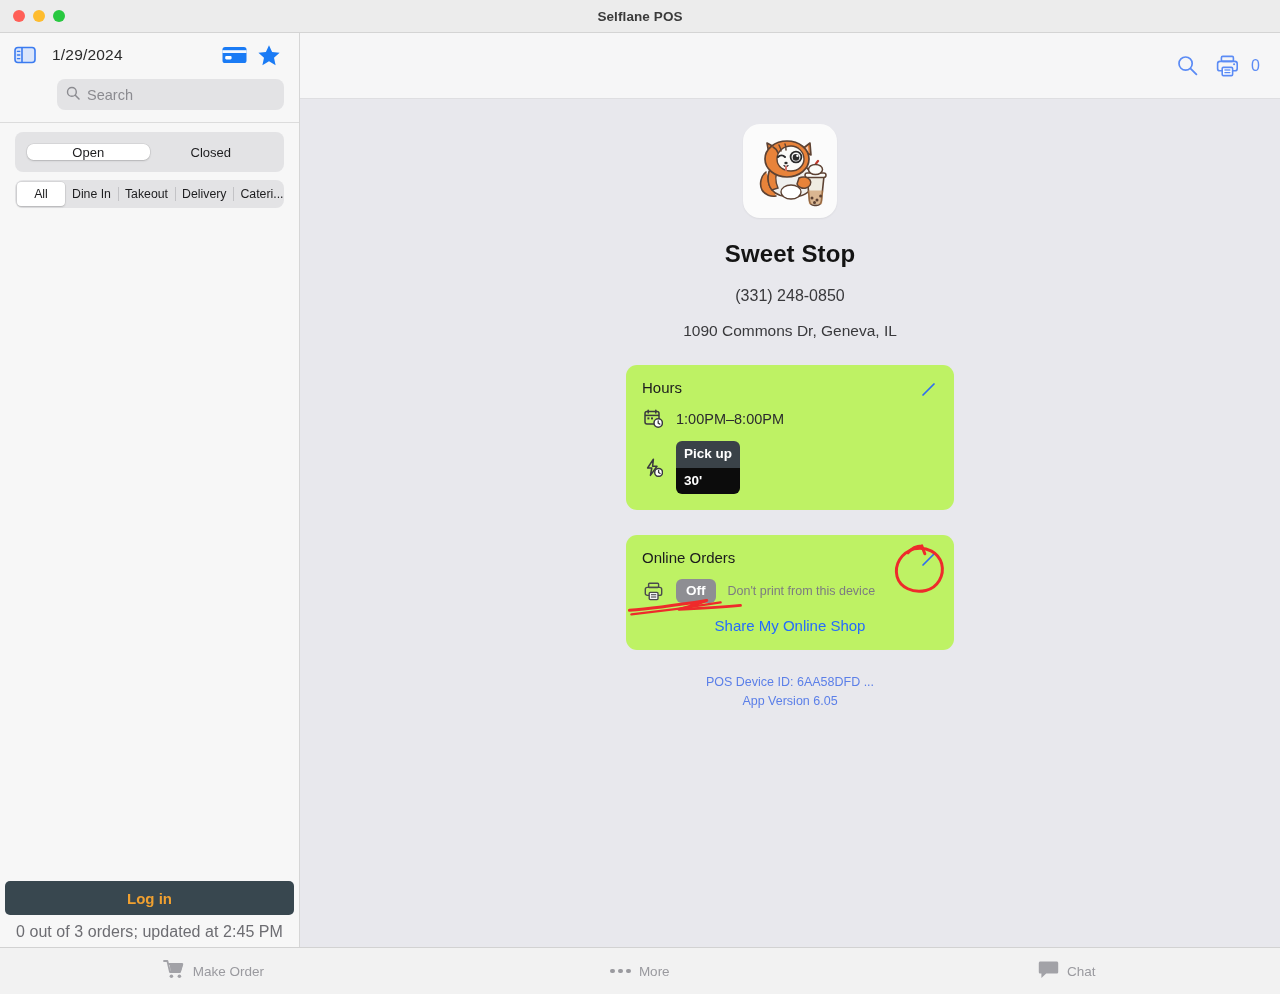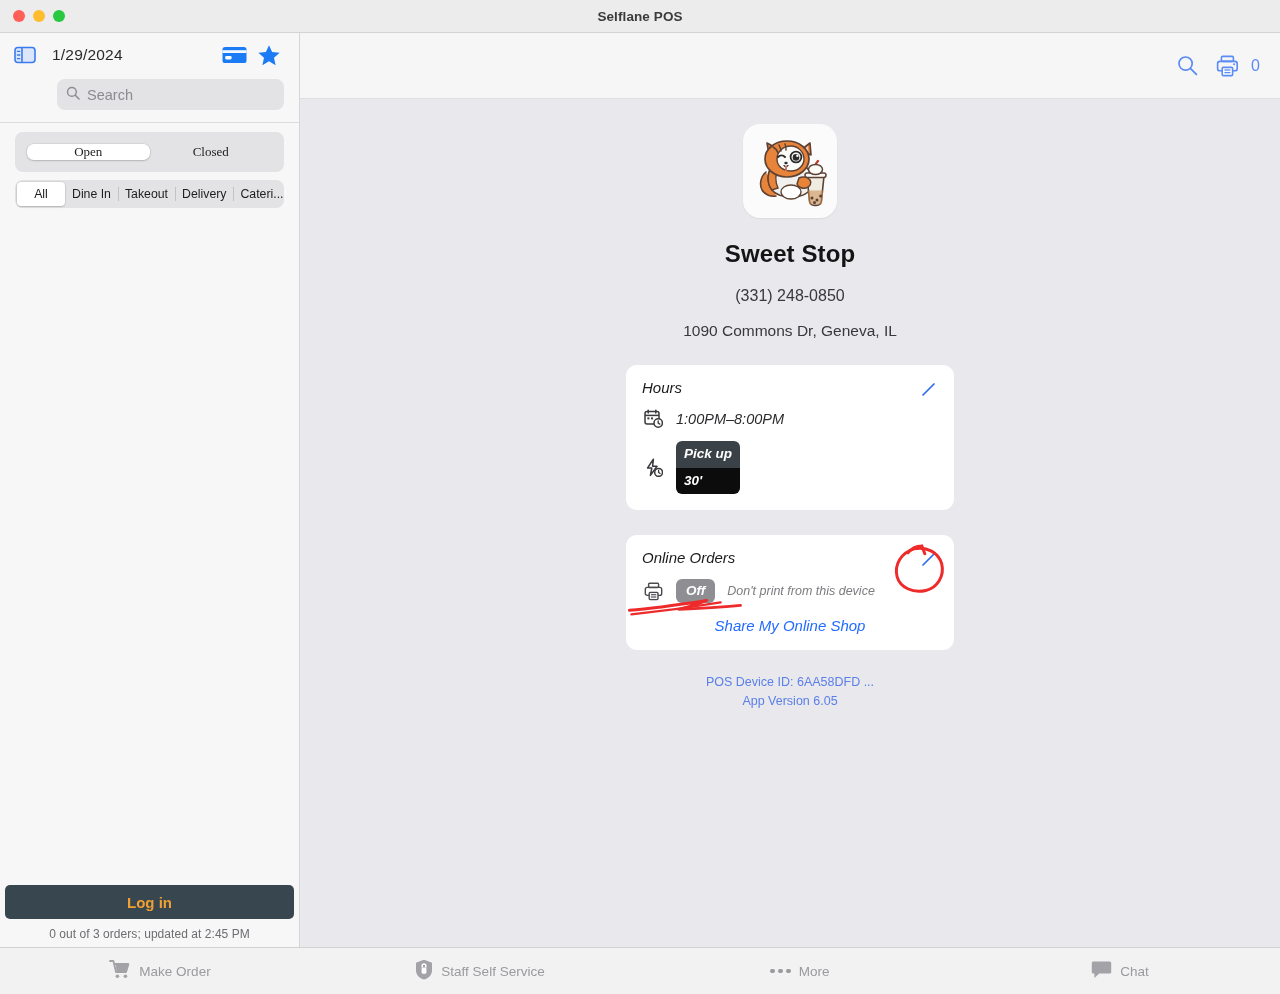--- a/index.html
+++ b/index.html
@@ -67,21 +67,21 @@
     height: 31px; border-radius: 8px; background: #e3e3e5;
     display: flex; align-items: center; gap: 7px; padding: 0 9px;
   }
   .searchfield .ph { font-size: 14.5px; color: #8b8b90; }
 
   .sb-divider { height: 1px; background: #dcdcdc; }
 
   .sb-filters { padding: 9px 15px 0; }
   .seg {
     display: flex; background: #e3e3e5; border-radius: 8px;
-    padding: 12px; height: 40px; font-family: Liberation Serif, serif;
+    padding: 12px; height: 40px;
   }
   .seg-item {
     flex: 1; display: flex; align-items: center; justify-content: center;
     font-size: 13px; color: #1d1d1f; border-radius: 6.5px; cursor: pointer;
     position: relative;
   }
   .seg-item.on { background: #fff; box-shadow: 0 0 0 .5px rgba(0,0,0,.1), 0 1px 2px rgba(0,0,0,.16); }
 
   .seg2 {
     display: flex; background: #e3e3e5; border-radius: 8px;
@@ -105,21 +105,21 @@
   .sb-list { flex: 1; }
 
   .sb-bottom { padding: 0 5px 6px; }
   .login-btn {
     height: 34px; width: 100%; border-radius: 5px;
     background: #38474f; border: none; cursor: pointer;
     color: #f0a030; font-size: 15px; font-weight: bold;
     display: flex; align-items: center; justify-content: center;
   }
   .sb-status {
-    text-align: center; font-size: 12px; color: #6d6d72;
+    text-align: center; font-size: 16px; color: #6d6d72;
     padding-top: 8px; letter-spacing: .05px;
   }
 
   
   .main { flex: 1; display: flex; flex-direction: column; min-width: 0; }
   .main-toolbar {
     height: 66px; min-height: 66px; background: #f6f6f7;
     border-bottom: 1px solid #dedee1;
     display: flex; align-items: center; justify-content: flex-end;
     padding-right: 20px; gap: 18px;
@@ -138,22 +138,22 @@
     box-shadow: 0 1px 2px rgba(0,0,0,.06);
   }
   .store-name {
     margin-top: 22px; font-size: 24px; font-weight: bold; color: #141414;
     letter-spacing: .1px;
   }
   .store-phone { margin-top: 19px; font-size: 16px; color: #39393c; }
   .store-addr  { margin-top: 17px; font-size: 15.5px; color: #39393c; }
 
   .card {
-    margin-top: 25px; width: 328px; background: #ffffff;
-    border-radius: 11px; padding: 14px 16px 16px; position: relative; font-style: italic;
+    margin-top: 25px; width: 328px; background: #bef264;
+    border-radius: 11px; padding: 14px 16px 16px; position: relative;
   }
   .card-title { font-size: 15px; color: #1b1b1d; font-weight: 500; }
   .card-edit {
     position: absolute; top: 14px; right: 16px;
     background: none; border: none; cursor: pointer;
     display: flex; align-items: center; justify-content: center;
     width: 20px; height: 20px;
   }
   .card-row { display: flex; align-items: center; gap: 12px; margin-top: 13px; }
   .row-icon { width: 22px; display: flex; align-items: center; justify-content: center; }
@@ -436,30 +436,20 @@
           <path d="M1 2h3.4l2.6 11h10l2.4-8H6" fill="none" stroke="#a2a2a7" stroke-width="1.8" stroke-linecap="round" stroke-linejoin="round"></path>
           <path d="M6.6 5h13.4l-2.2 7.4H7.6z" fill="#a2a2a7"></path>
           <circle cx="8.4" cy="17.2" r="1.8" fill="#a2a2a7"></circle>
           <circle cx="16.4" cy="17.2" r="1.8" fill="#a2a2a7"></circle>
         </svg>
       </span>
       <span class="tab-label">Make Order</span>
     </div>
 
 
-    <div class="tab">
-      <span>
-        <svg width="18" height="21" viewBox="0 0 18 21">
-          <path d="M9 .8l8 3v7.4c0 4.8-3.4 8-8 9.2-4.6-1.2-8-4.4-8-9.2V3.8z" fill="#a2a2a7"></path>
-          <rect x="6.6" y="8.4" width="4.8" height="6.4" rx="1.4" fill="#fff"></rect>
-          <path d="M7.2 8.6V6.8a1.8 1.8 0 013.6 0v1.8" fill="none" stroke="#fff" stroke-width="1.5"></path>
-        </svg>
-      </span>
-      <span class="tab-label">Staff Self Service</span>
-    </div>
 
     <div class="tab">
       <span class="dots">
           <i></i>
           <i></i>
           <i></i>
         </span>
       <span class="tab-label">More</span>
     </div>
 

